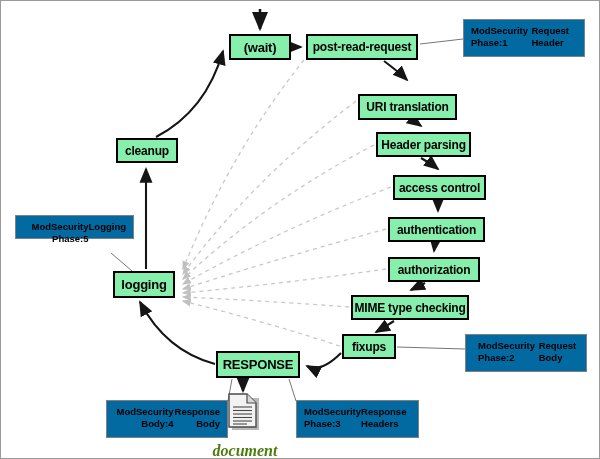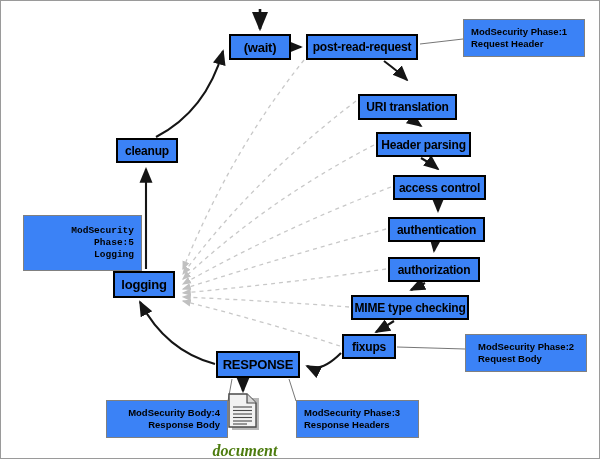--- a/index.html
+++ b/index.html
@@ -20,48 +20,48 @@
   svg.layer {
     position: absolute;
     left: 0;
     top: 0;
     width: 600px;
     height: 459px;
   }
   .node {
     position: absolute;
     box-sizing: border-box;
-    background: #3b82f6;
+    background: #86efac;
     border: 2.5px solid #000000;
     color: #000000;
     font-family: "Liberation Sans", sans-serif;
     font-weight: bold;
     display: flex;
     align-items: center;
     justify-content: center;
     text-align: center;
     white-space: nowrap;
     letter-spacing: -0.2px;
     z-index: 5;
   }
   .node.thin { border-width: 2px; }
   .note {
     position: absolute;
     box-sizing: border-box;
-    background: #3b82f6;
+    background: #0369a1;
     border: 1px solid #808080;
     color: #000000;
     font-family: "Liberation Sans", sans-serif;
     font-weight: bold;
     font-size: 9.5px;
     line-height: 12px;
     padding: 5px 7px;
     z-index: 6;
     display: flex;
-    flex-direction: column;
+    flex-direction: row;
     justify-content: center;
   }
   .note.right { text-align: right; }
   .note.left  { text-align: left; }
   .doc-wrap {
     position: absolute;
     z-index: 6;
     display: flex;
     flex-direction: column;
     align-items: center;
@@ -191,21 +191,21 @@
   <div class="note left" style="left:295px; top:399px; width:123px; height:38px;">
     <span>ModSecurity Phase:3</span>
     <span>Response Headers</span>
   </div>
 
   <div class="note right" style="left:105px; top:399px; width:122px; height:38px;">
     <span>ModSecurity Body:4</span>
     <span>Response Body</span>
   </div>
 
-  <div class="note right" style="left:22px; top:214px; width:119px; height:56px;font-family:Liberation Mono, monospace;">
+  <div class="note right" style="left:14px; top:214px; width:119px; height:24px;">
     <span>ModSecurity Phase:5</span>
     <span>Logging</span>
   </div>
 
   <div class="doc-wrap" style="left:212px; top:392px; width:64px;">
     <svg width="40" height="38" viewBox="0 0 40 38">
       <rect x="7" y="5" width="27" height="32" fill="#b8b8b8"></rect>
       <path d="M4,1 L22,1 L31,10 L31,34 L4,34 Z" fill="#f2f2f2" stroke="#4a4a4a" stroke-width="1.4"></path>
       <path d="M22,1 L22,10 L31,10" fill="#d8d8d8" stroke="#4a4a4a" stroke-width="1.2"></path>
       <g stroke="#4a4a4a" stroke-width="1.1">

